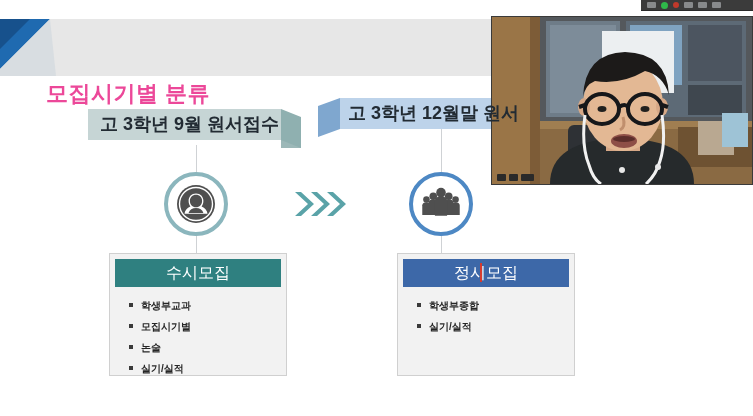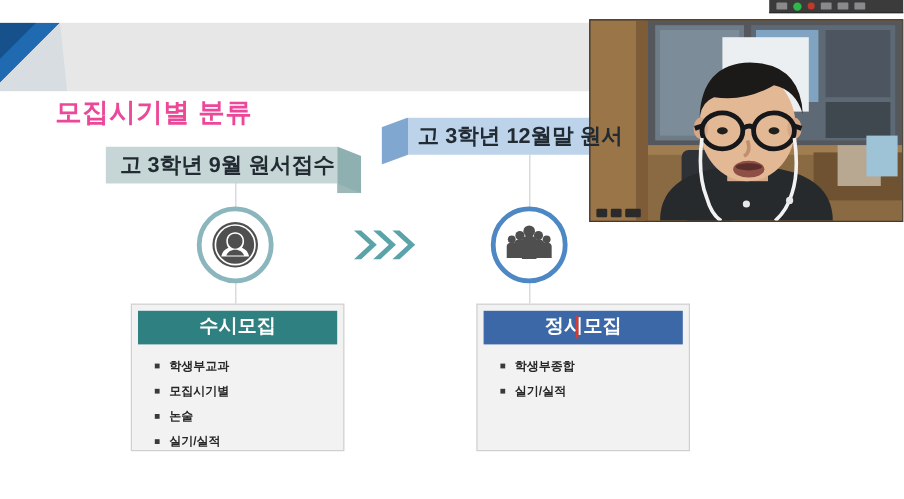--- a/index.html
+++ b/index.html
@@ -91,21 +91,21 @@
     top: 0;
     height: 31px;
     line-height: 31px;
     font-size: 18px;
     font-weight: bold;
     color: #222b33;
     white-space: nowrap;
     padding-left: 12px;
     z-index: 2;
   }
-  #banner-left  { left: 88px;  top: 46px; width: 213px; text-align: center; }
+  #banner-left  { left: 88px;  top: 33px; width: 213px; text-align: center; }
   #banner-right { left: 318px; top: 22px; width: 200px; }
 
   
   .connector {
     position: absolute;
     width: 1px;
     background: #cfd2d5;
   }
 
   
@@ -142,21 +142,21 @@
     padding: 5px;
   }
   #card-left  { left: 109px; top: 177px; height: 123px; }
   #card-right { left: 349px; top: 177px; height: 123px; margin-left: 48px; }
 
   .card-header {
     height: 28px;
     line-height: 28px;
     text-align: center;
     font-size: 16px;
-    font-weight: bold;
+    font-weight: normal;
     color: #ffffff;
     position: relative;
   }
   #card-left .card-header  { background: #2f8080; }
   #card-right .card-header { background: #3d68a8; }
 
   .cursor-mark {
     position: absolute;
     left: 50%;
     top: 4px;

